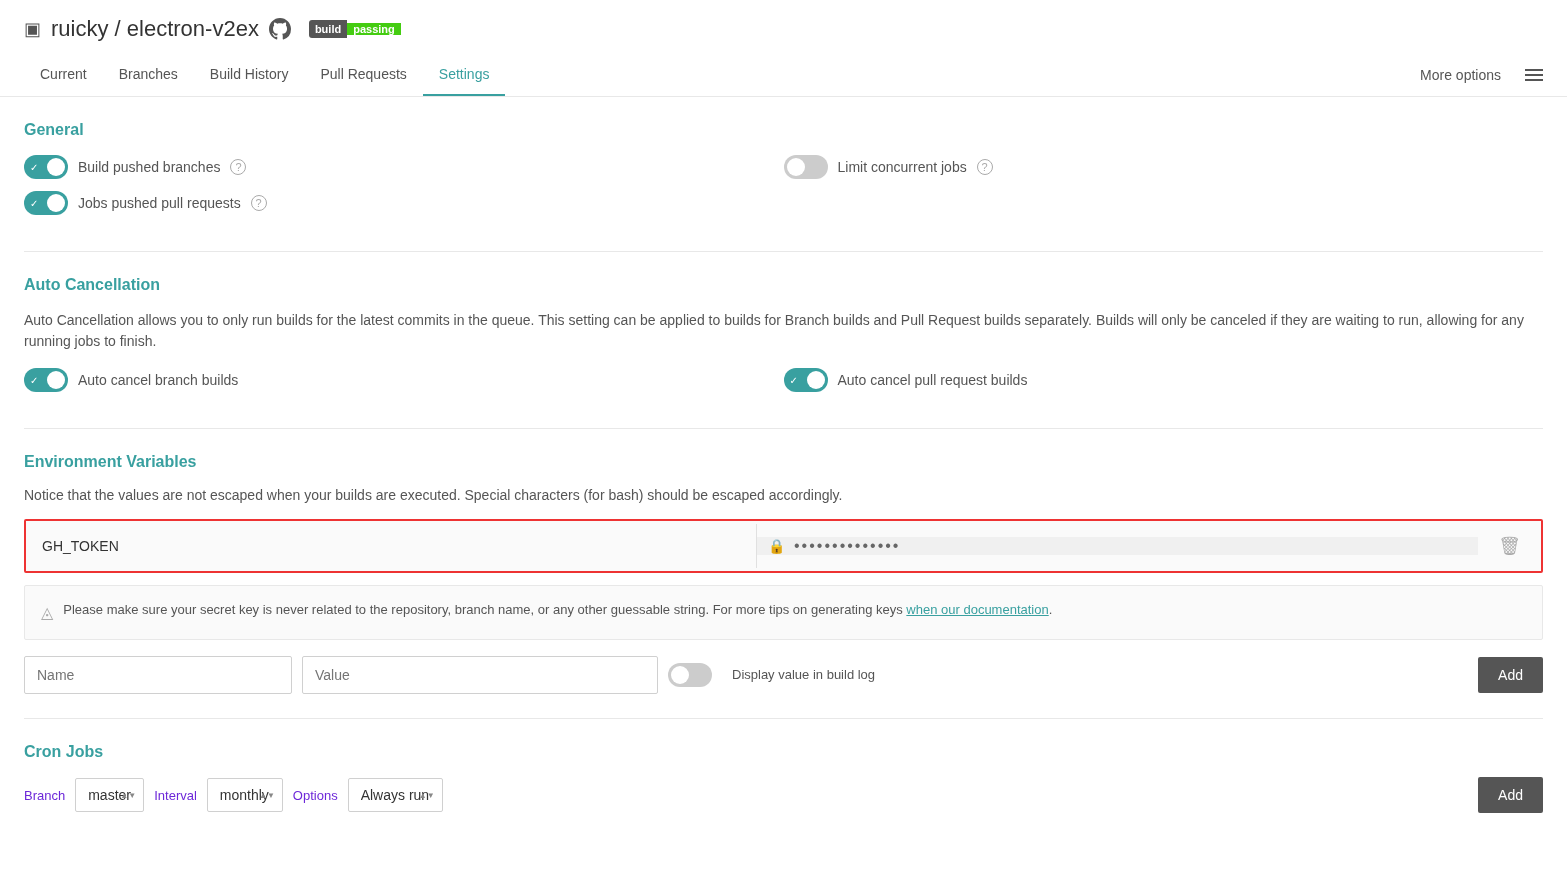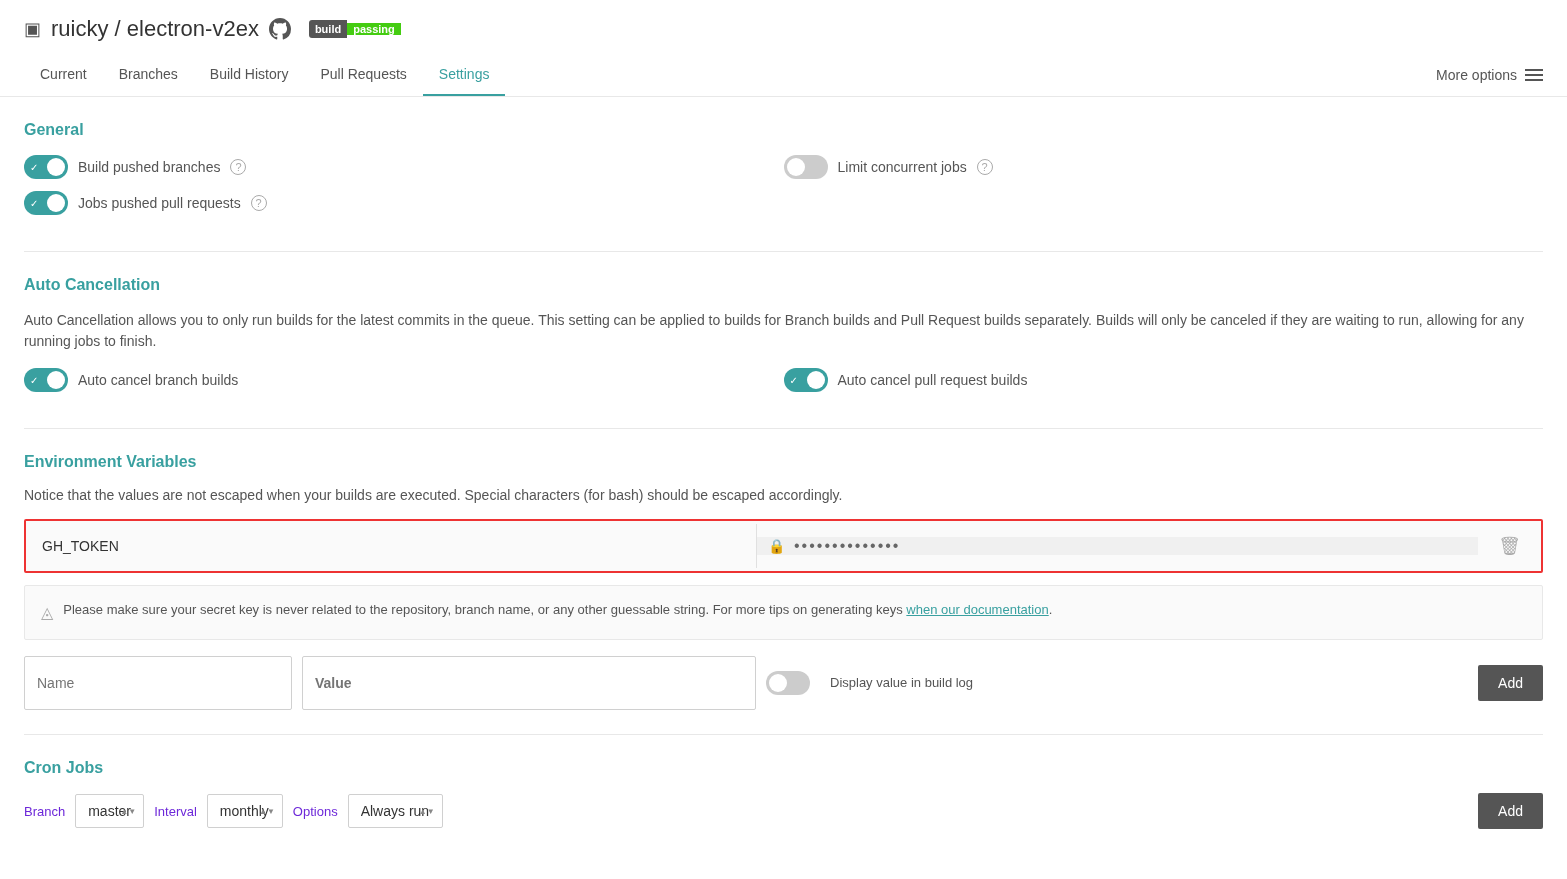--- a/index.html
+++ b/index.html
@@ -11,21 +11,21 @@
     .repo-title { font-size: 22px; font-weight: 400; color: #333; }
     .build-badge { display: inline-flex; align-items: center; margin-left: 8px; border-radius: 3px; overflow: hidden; font-size: 11px; font-weight: bold; }
     .build-badge-left { background: #555; color: #fff; padding: 3px 6px; }
     .build-badge-right { background: #44cc11; color: #fff; padding: 0 6px; }
 
     
     .nav { display: flex; align-items: center; padding: 0 24px; border-bottom: 1px solid #e8e8e8; margin-top: 12px; justify-content: space-between; }
     .nav-tabs { display: flex; gap: 0; }
     .nav-tab { padding: 12px 16px; font-size: 14px; color: #555; cursor: pointer; border-bottom: 2px solid transparent; text-decoration: none; }
     .nav-tab.active { color: #39a0a0; border-bottom: 2px solid #39a0a0; font-weight: 500; }
-    .more-options { display: flex; align-items: center; gap: 8px; color: #555; cursor: pointer; font-size: 14px; }
+    .more-options { display: flex; align-items: center; gap: 24px; color: #555; cursor: pointer; font-size: 14px; }
     .hamburger { display: flex; flex-direction: column; gap: 3px; cursor: pointer; }
     .hamburger span { width: 18px; height: 2px; background: #555; display: block; }
 
     
     .content { padding: 24px 24px; }
 
     
     .section-title { color: #39a0a0; font-size: 16px; font-weight: 600; margin-bottom: 16px; }
     .section { margin-bottom: 24px; }
     .section-divider { border: none; border-top: 1px solid #e8e8e8; margin: 24px 0; }
@@ -54,23 +54,23 @@
     .env-name { flex: 1; padding: 14px 16px; font-size: 14px; color: #333; border-right: 1px solid #e0e0e0; }
     .env-value-cell { flex: 1; display: flex; align-items: center; padding: 0 12px; background: #f0f0f0; }
     .env-lock-icon { color: #888; margin-right: 8px; font-size: 14px; }
     .env-value-dots { color: #666; font-size: 16px; letter-spacing: 2px; }
     .env-delete { padding: 14px 20px; color: #aaa; cursor: pointer; font-size: 18px; margin-left: auto; }
     .env-hint { display: flex; align-items: flex-start; gap: 10px; padding: 14px 16px; background: #fafafa; border: 1px solid #e8e8e8; border-radius: 2px; margin-bottom: 16px; color: #555; font-size: 13px; line-height: 1.5; }
     .hint-icon { color: #aaa; font-size: 16px; margin-top: 1px; }
     .env-hint a { color: #39a0a0; text-decoration: underline; }
 
     .env-input-row { display: flex; align-items: center; gap: 10px; margin-bottom: 8px; }
-    .env-input { border: 1px solid #d0d0d0; border-radius: 2px; padding: 18px 12px; font-size: 14px; color: #999; background: #fff; }
+    .env-input { border: 1px solid #d0d0d0; border-radius: 2px; padding: 10px 12px; font-size: 14px; color: #999; background: #fff; }
     .env-input.name-input { width: 268px; }
-    .env-input.value-input { width: 454px; font-weight: bold; }
+    .env-input.value-input { width: 356px; }
     .display-toggle-wrap { display: flex; align-items: center; gap: 20px; }
     .display-toggle-label { font-size: 13px; color: #555; line-height: 1.3; }
     .add-btn { background: #555; color: #fff; border: none; padding: 10px 20px; font-size: 14px; cursor: pointer; border-radius: 2px; margin-left: auto; }
 
     
     .cron-grid { display: flex; align-items: center; gap: 10px; }
     .cron-label { font-size: 13px; color: #6d28d9; }
     .cron-select { border: 1px solid #d0d0d0; border-radius: 2px; padding: 8px 12px; font-size: 14px; color: #333; background: #fff; appearance: none; }
     .cron-select-wrap { position: relative; display: inline-block; }
     .cron-select-wrap::after { content: "▲▼"; font-size: 8px; color: #888; position: absolute; right: 8px; top: 50%; transform: translateY(-50%); pointer-events: none; }

